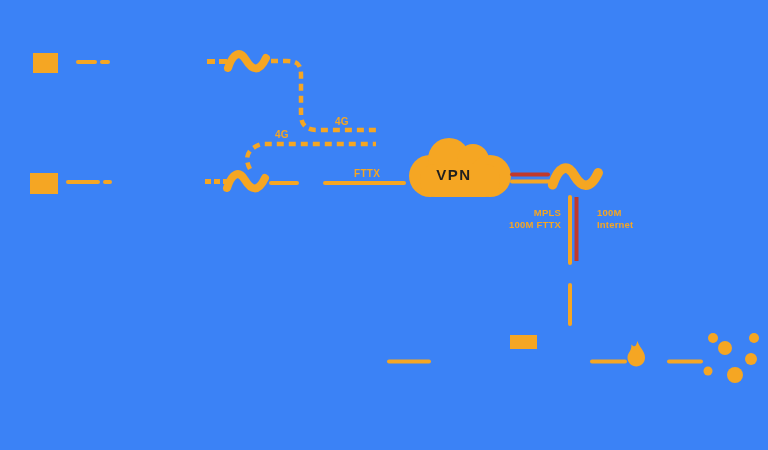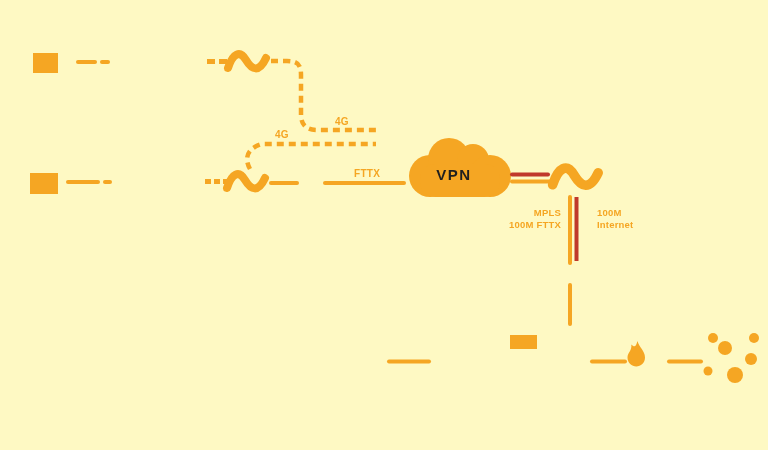--- a/index.html
+++ b/index.html
@@ -8,21 +8,21 @@
     background: #000000;
     width: 768px;
     height: 450px;
     overflow: hidden;
     font-family: "Liberation Sans", sans-serif;
   }
   #stage {
     position: relative;
     width: 768px;
     height: 450px;
-    background: #fef9c3;
+    background: #3b82f6;
     text-align: center;
   }
   svg { display: block; }
   .y-fill   { fill: #F5A623; }
   .y-stroke { stroke: #F5A623; fill: none; }
   .r-stroke { stroke: #C0392B; fill: none; }
   .lbl {
     font-family: "Liberation Sans", sans-serif;
     font-weight: bold;
     font-size: 10px;

